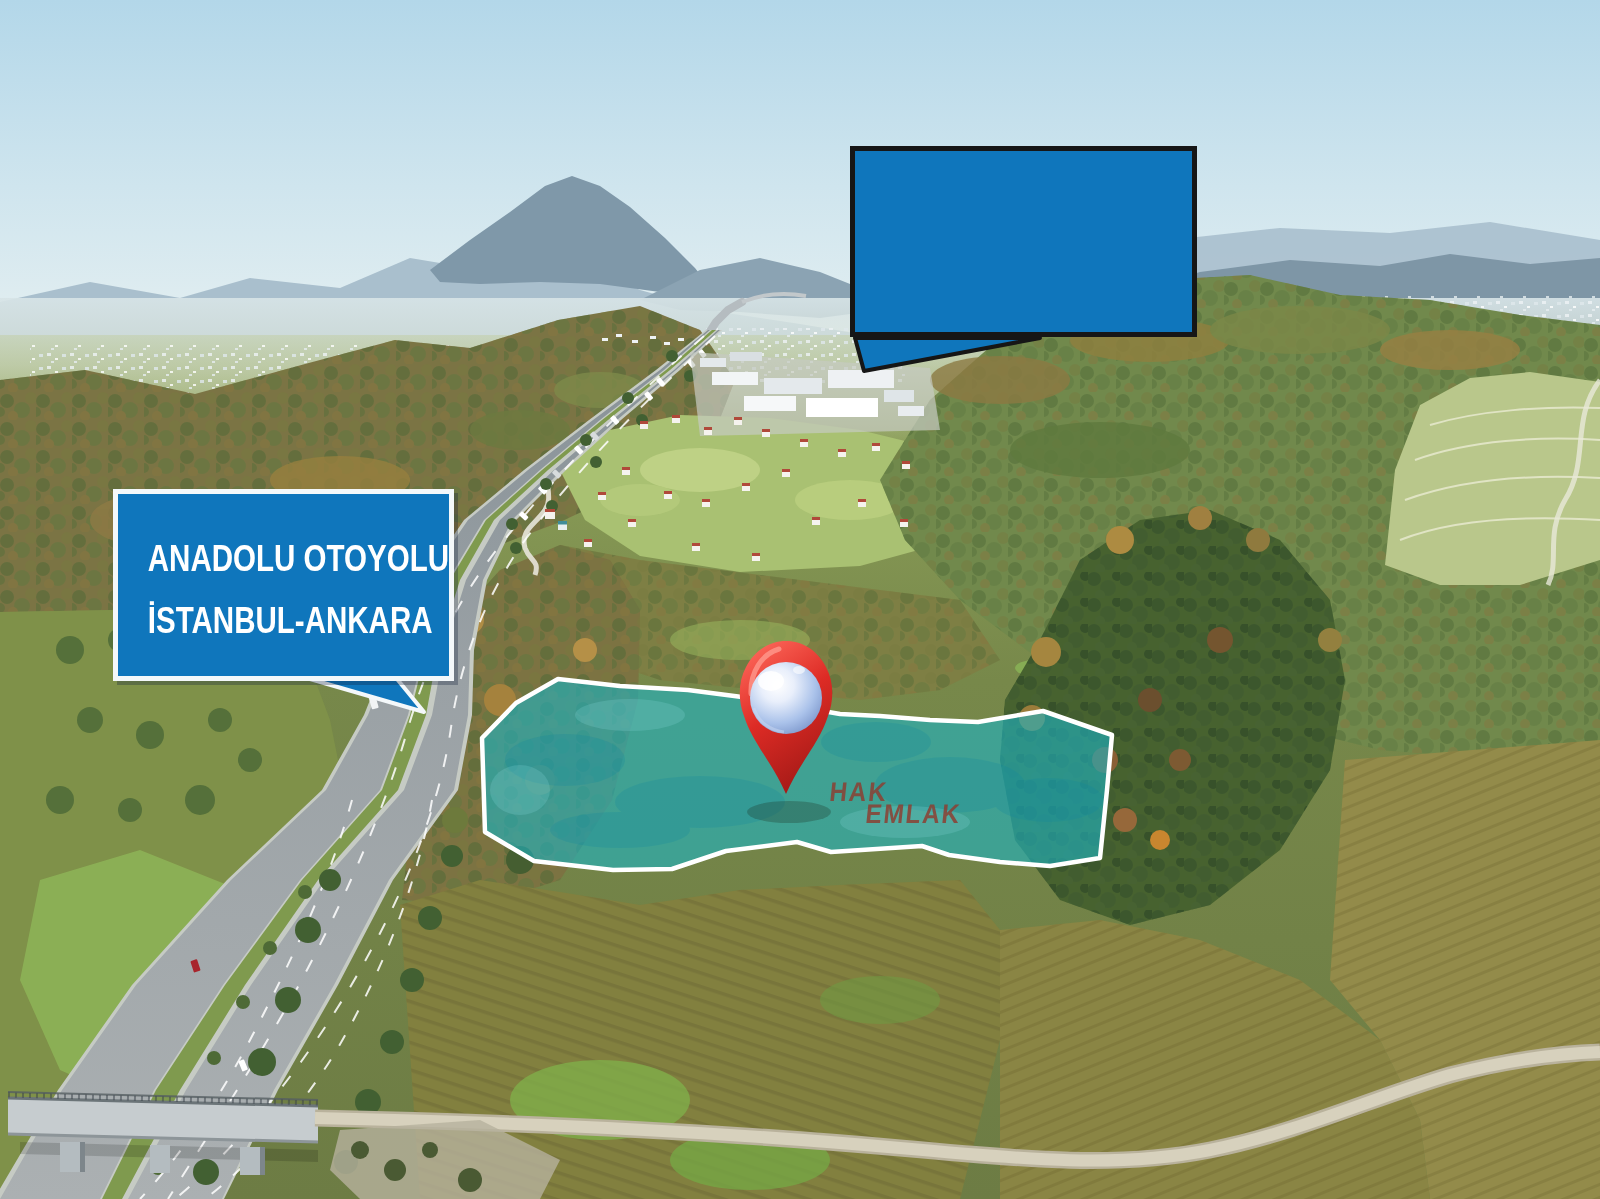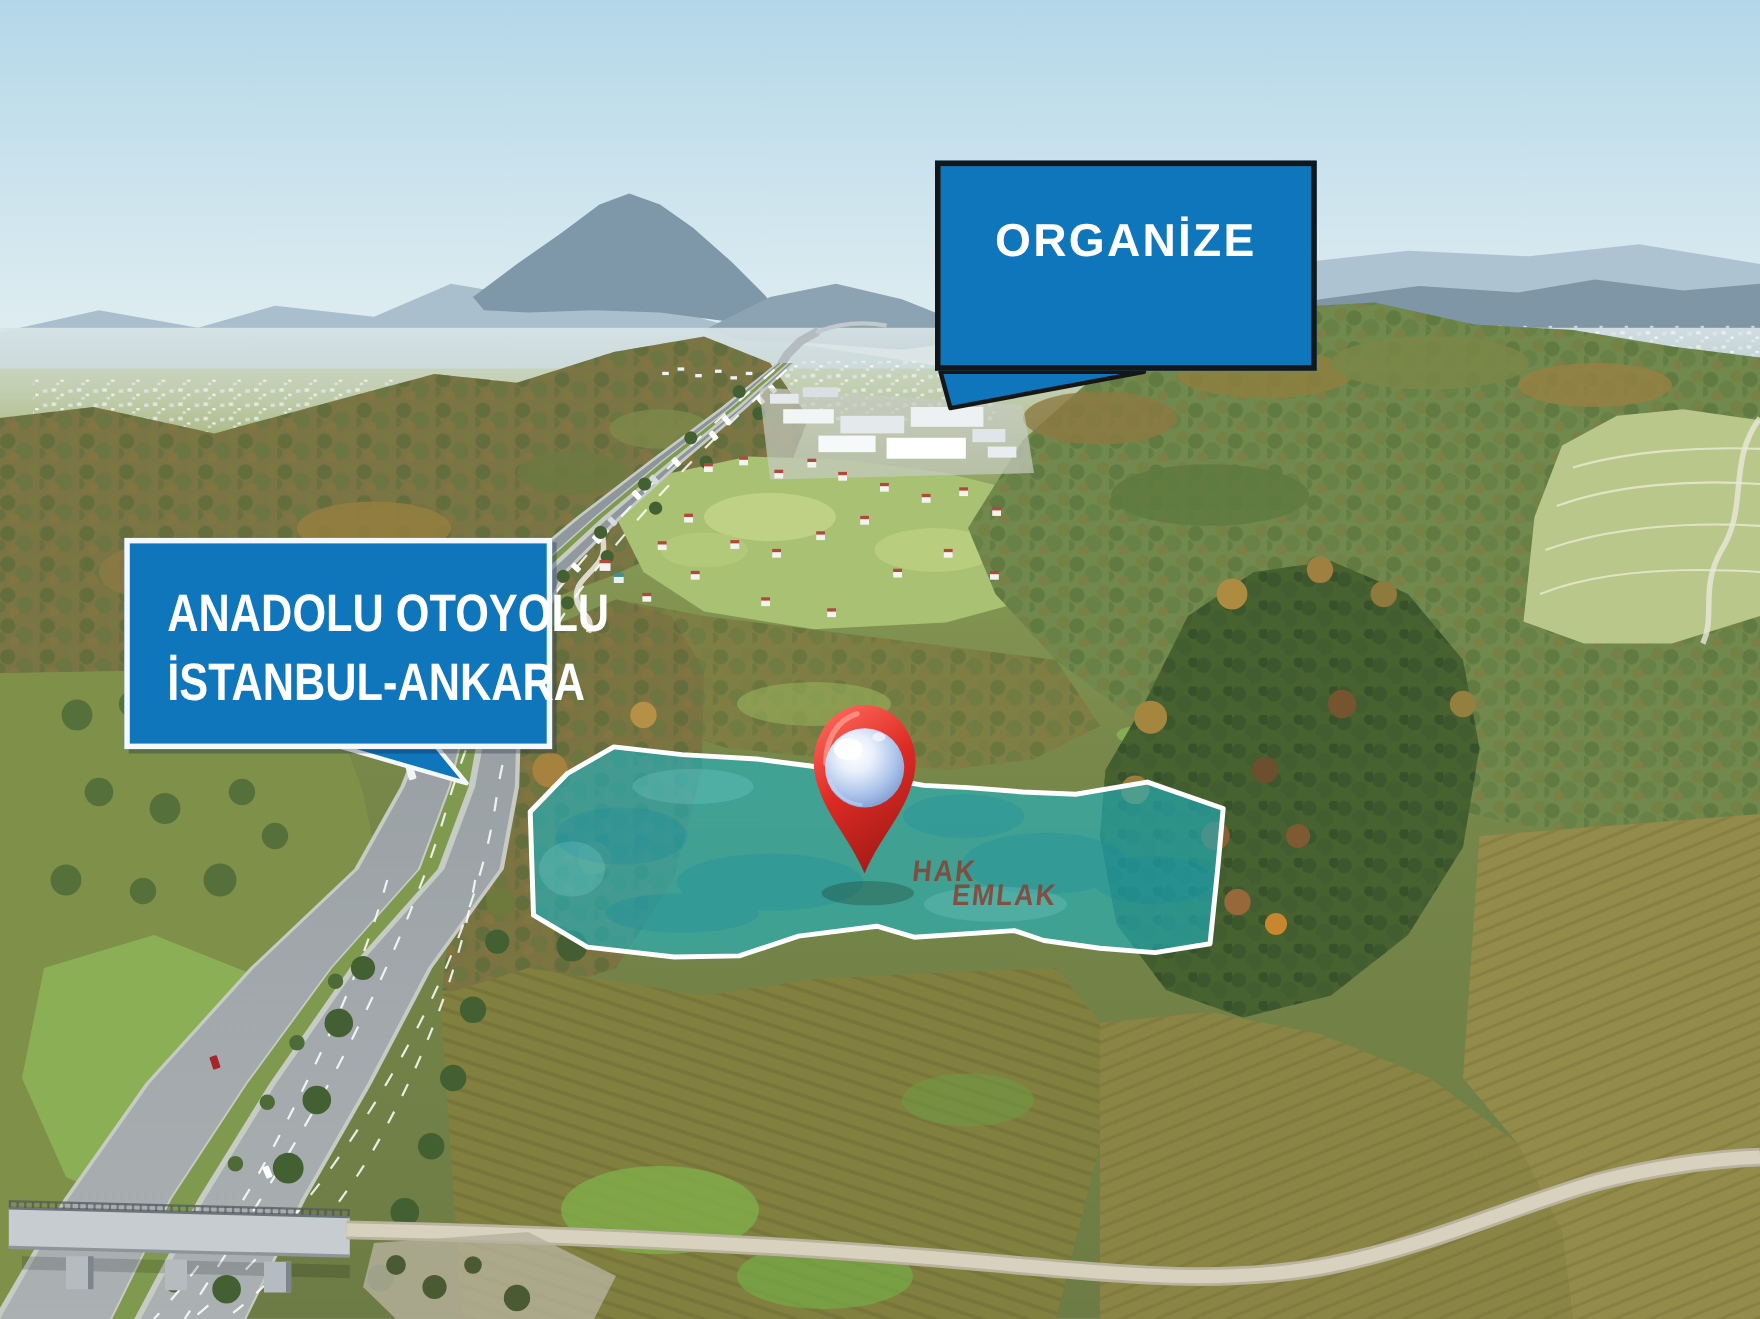--- a/index.html
+++ b/index.html
@@ -5,22 +5,22 @@
   html,body{margin:0;padding:0;background:#222;}
   .stage{position:relative;width:1600px;height:1199px;overflow:hidden;
          font-family:"Liberation Sans",sans-serif;background:#cfe3ea;}
   svg.scene{position:absolute;left:0;top:0;}
 
   .callout{position:absolute;box-sizing:border-box;background:#0f76bc;color:#ffffff;
            text-align:center;font-weight:bold;z-index:5;}
   .callout .cline{white-space:nowrap;}
   #co1{left:850px;top:146px;width:347px;height:191px;border:5px solid #161616;
        padding-top:36px;font-size:42px;line-height:64px;letter-spacing:2px;}
-  #co2{left:113px;top:489px;width:389px;height:192px;border:5px solid #f4f8fa;
-       padding-top:34px;font-size:48px;line-height:62px;
+  #co2{left:113px;top:489px;width:341px;height:192px;border:5px solid #f4f8fa;
+       padding-top:34px;font-size:36px;line-height:62px;
        box-shadow:4px 4px 0 rgba(15,30,55,.3);}
   #co2 .cline{transform:scaleX(.82);}
   .tail{position:absolute;overflow:visible;z-index:4;}
   #tail1{left:845px;top:330px;}
   #tail2{left:292px;top:674px;}
 
   .wm{position:absolute;font-weight:bold;color:rgba(139,63,51,.85);font-size:27px;
       letter-spacing:2px;transform:skewX(-6deg) scaleX(.9);transform-origin:left bottom;
       z-index:3;white-space:nowrap;}
   #wm1{left:828px;top:777px;}
@@ -394,21 +394,20 @@
     <path fill="url(#pinGrad)" d="M 786,794 C 772,762 752,742 744,716 C 738,700 738,682 746,667 C 754,651 769,641 786,641 C 803,641 818,651 826,667 C 834,682 834,700 828,716 C 820,742 800,762 786,794 Z"></path>
     <path d="M 751,694 C 750,672 762,654 779,649" stroke="#ff9d92" stroke-width="5" fill="none" stroke-linecap="round" opacity="0.75"></path>
     <circle cx="786" cy="698" r="36" fill="url(#ballGrad)"></circle>
     <ellipse cx="771" cy="681" rx="13" ry="10" fill="#ffffff" opacity="0.85"></ellipse>
     <ellipse cx="799" cy="670" rx="6" ry="4" fill="#ffffff" opacity="0.6"></ellipse>
     <path d="M 754,708 C 758,722 770,730 784,732" stroke="#ccd9f4" stroke-width="3" fill="none" opacity="0.5"></path>
   </g>
 </svg>
 
 <div class="callout" id="co1">
-  <div class="cline">ORGANİZE</div>
 </div>
 <svg class="tail" id="tail1" width="210" height="55">
   <polygon points="10,8 195,8 19,41" fill="#0f76bc" stroke="#161616" stroke-width="4" stroke-linejoin="round"></polygon>
 </svg>
 
 <div class="callout" id="co2">
   <div class="cline">ANADOLU OTOYOLU</div>
   <div class="cline">İSTANBUL-ANKARA</div>
 </div>
 <svg class="tail" id="tail2" width="150" height="48">

